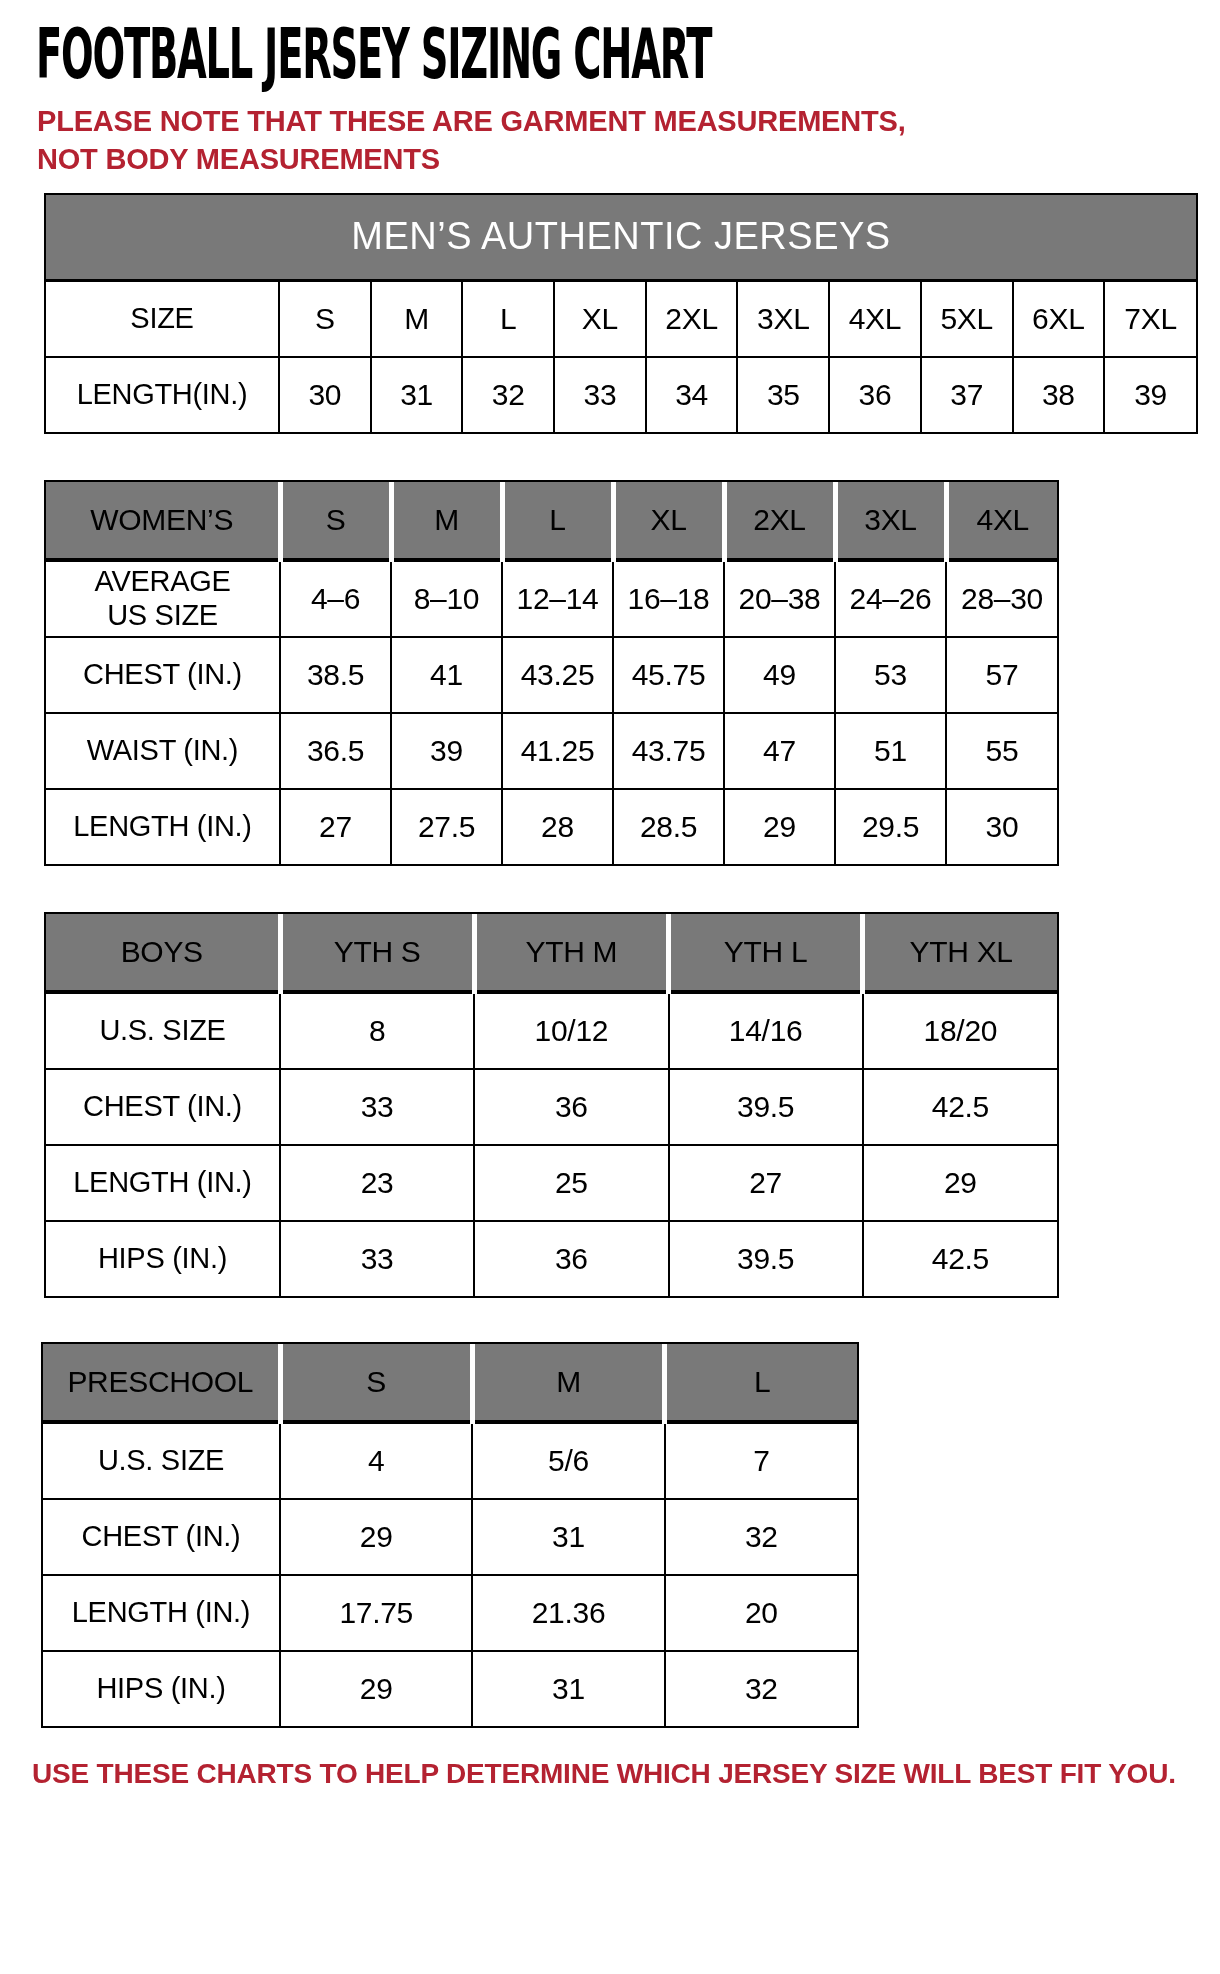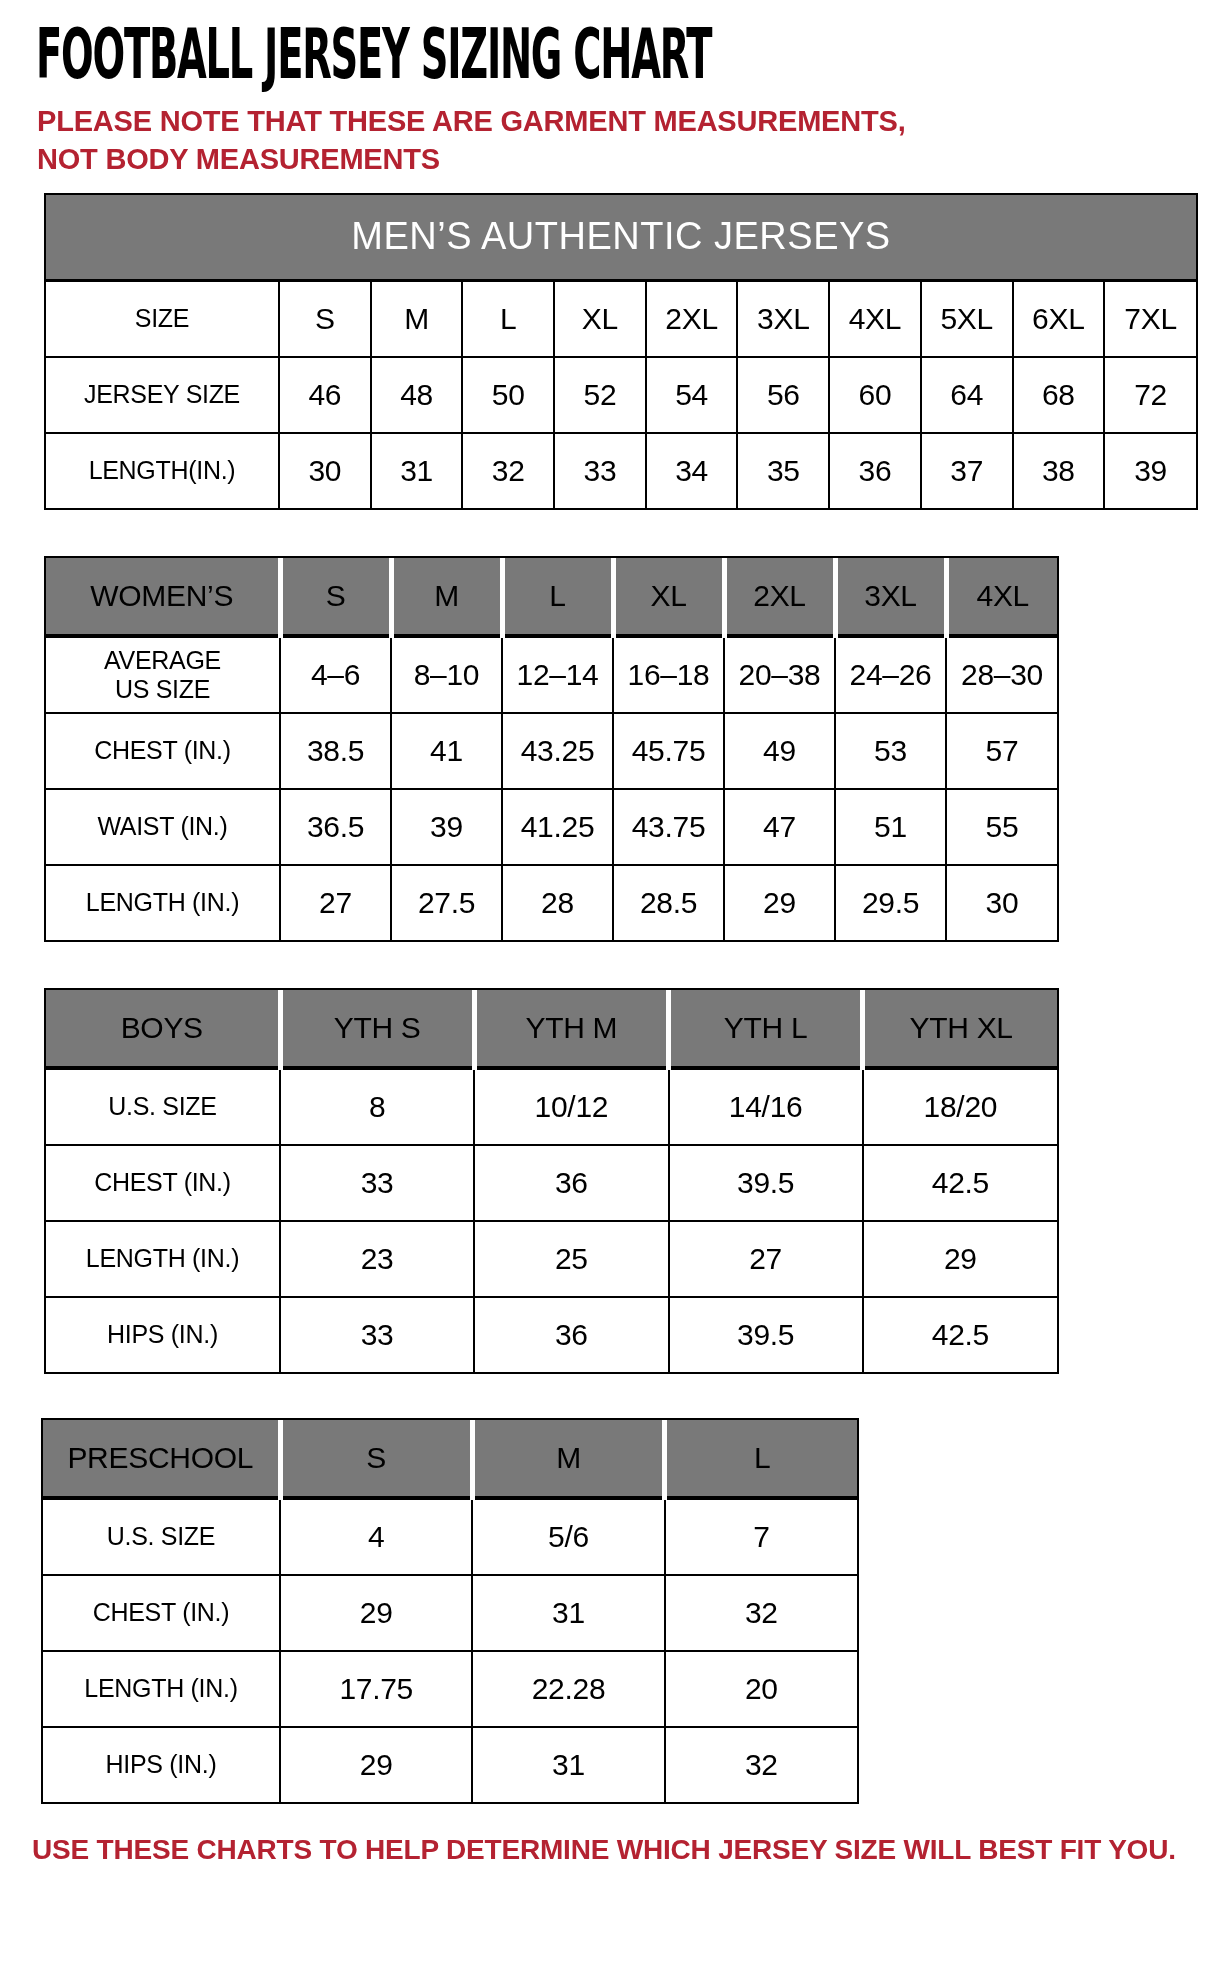--- a/index.html
+++ b/index.html
@@ -31,21 +31,21 @@
     color:#fff;font-size:38px;letter-spacing:0.5px;
     display:flex;align-items:center;justify-content:center;
   }
   table{border-collapse:collapse;table-layout:fixed;width:100%;}
   td,th{text-align:center;vertical-align:middle;padding:0;font-weight:400;letter-spacing:-0.3px;}
   td{font-size:30px;height:74px;}
   th{font-size:30px;height:76px;background:var(--gray);color:#000000;border-bottom:4px solid #000;}
   th + th{border-left:5px solid #fff;}
   td + td{border-left:2px solid #000;}
   tr.datarow + tr.datarow td{border-top:2px solid #000;}
-  td.rowlabel{white-space:pre-line;font-size:25px;line-height:1.15;}
+  td.rowlabel{white-space:pre-line;font-size:29px;line-height:1.15;}
   .tbl-0{width:1150px;margin:14px 0 0 44px;}
   .tbl-0 .label-col{width:233px;}
   .tbl-1{width:1011px;margin:46px 0 0 44px;}
   .tbl-1 .label-col{width:234px;}
   .tbl-2{width:1011px;margin:46px 0 0 44px;}
   .tbl-2 .label-col{width:234px;}
   .tbl-3{width:814px;margin:44px 0 0 41px;}
   .tbl-3 .label-col{width:237px;}
   .footer{
     margin:30px 0 0 32px;
@@ -84,33 +84,20 @@
               <td>L</td>
               <td>XL</td>
               <td>2XL</td>
               <td>3XL</td>
               <td>4XL</td>
               <td>5XL</td>
               <td>6XL</td>
               <td>7XL</td>
             </tr>
             <tr class="datarow">
-              <td class="rowlabel">JERSEY SIZE</td>
-              <td>46</td>
-              <td>48</td>
-              <td>50</td>
-              <td>52</td>
-              <td>54</td>
-              <td>56</td>
-              <td>60</td>
-              <td>64</td>
-              <td>68</td>
-              <td>72</td>
-            </tr>
-            <tr class="datarow">
               <td class="rowlabel">LENGTH(IN.)</td>
               <td>30</td>
               <td>31</td>
               <td>32</td>
               <td>33</td>
               <td>34</td>
               <td>35</td>
               <td>36</td>
               <td>37</td>
               <td>38</td>
@@ -257,21 +244,21 @@
             </tr>
             <tr class="datarow">
               <td class="rowlabel">CHEST (IN.)</td>
               <td>29</td>
               <td>31</td>
               <td>32</td>
             </tr>
             <tr class="datarow">
               <td class="rowlabel">LENGTH (IN.)</td>
               <td>17.75</td>
-              <td>22.28</td>
+              <td>21.36</td>
               <td>20</td>
             </tr>
             <tr class="datarow">
               <td class="rowlabel">HIPS (IN.)</td>
               <td>29</td>
               <td>31</td>
               <td>32</td>
             </tr>
           </tbody>
         </table>

